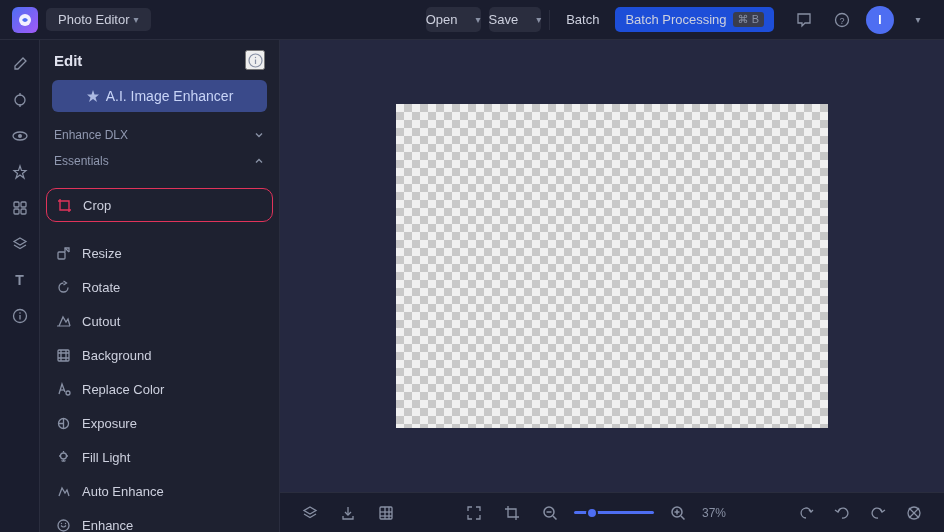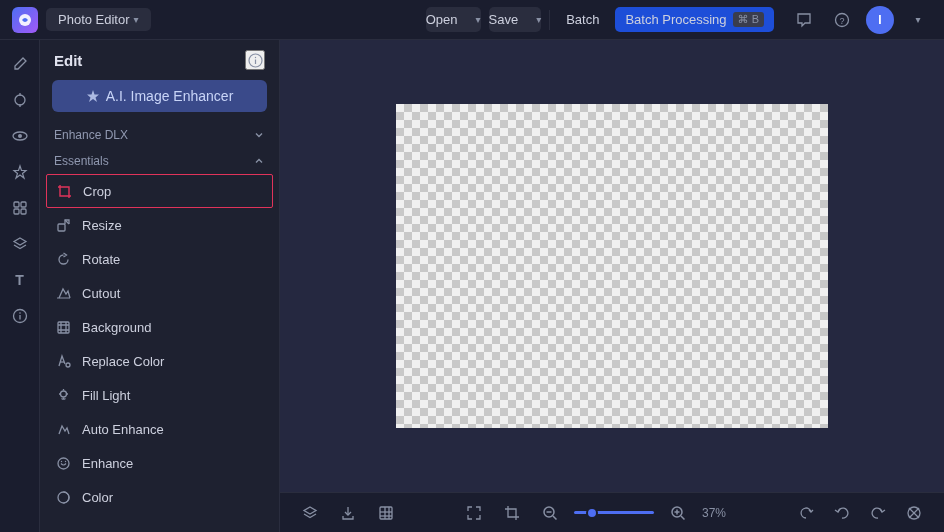--- a/index.html
+++ b/index.html
@@ -34,21 +34,21 @@
     .panel-header { display: flex; align-items: center; justify-content: space-between; padding: 10px 14px; }
     .panel-title { font-size: 15px; font-weight: 600; color: #e0e2ee; }
     .panel-info { width: 20px; height: 20px; display: flex; align-items: center; justify-content: center; color: #8890a4; cursor: pointer; font-size: 14px; }
     .ai-btn { margin: 0 12px 10px; background: #3a4a8a; border: none; color: #c8d4f7; font-size: 14px; padding: 8px 12px; border-radius: 6px; cursor: pointer; width: calc(100% - 24px); display: flex; align-items: center; justify-content: center; gap: 6px; }
 
     .section { flex-shrink: 0; }
     .section-header { display: flex; align-items: center; justify-content: space-between; padding: 6px 14px; cursor: pointer; color: #8890a4; font-size: 12px; }
     .section-header .label { font-weight: 500; color: #9098b0; }
 
     .menu-item { display: flex; align-items: center; gap: 10px; padding: 8px 14px; cursor: pointer; border-radius: 0; color: #cdd0de; }
-    .menu-item.active { background: transparent; border: 1.5px solid #e0335a; border-radius: 2px; margin: 0 6px; padding: 7px 8px; }
+    .menu-item.active { background: transparent; border: 1.5px solid #e0335a; border-radius: 10px; margin: 14px 6px; padding: 7px 8px; }
     .menu-item .item-icon { width: 18px; height: 18px; display: flex; align-items: center; justify-content: center; color: #8890a4; font-size: 14px; flex-shrink: 0; }
     .menu-item.active .item-icon { color: #e0335a; }
     .menu-list { overflow-y: auto; flex: 1; }
 
     
     .canvas-area { flex: 1; display: flex; flex-direction: column; background: #252840; overflow: hidden; }
     .canvas-wrap { flex: 1; display: flex; align-items: center; justify-content: center; overflow: hidden; position: relative; }
     .canvas-image { width: 432px; height: 324px; background-image:
       repeating-conic-gradient(#c8c8c8 0% 25%, #f0f0f0 0% 50%);
       background-size: 16px 16px;
@@ -259,20 +259,29 @@
         <span class="item-icon">
           <svg width="15" height="15" viewBox="0 0 15 15" fill="none" stroke="currentColor" stroke-width="1.3">
               <path d="M3 12 L6 2 L9 10"></path>
               <line x1="4" y1="8" x2="8" y2="8"></line>
               <circle cx="12" cy="11" r="2"></circle>
             </svg>
         </span>
         <span>Replace Color</span>
       </div>
 
+      <div class="menu-item">
+        <span class="item-icon">
+          <svg width="15" height="15" viewBox="0 0 15 15" fill="none" stroke="currentColor" stroke-width="1.3">
+              <circle cx="7.5" cy="7.5" r="5"></circle>
+              <path d="M7.5 2.5v10M2.5 7.5h5" stroke-width="1.3"></path>
+            </svg>
+        </span>
+        <span>Exposure</span>
+      </div>
 
       <div class="menu-item">
         <span class="item-icon">
           <svg width="15" height="15" viewBox="0 0 15 15" fill="none" stroke="currentColor" stroke-width="1.3">
               <circle cx="7.5" cy="6" r="3"></circle>
               <line x1="7.5" y1="1" x2="7.5" y2="2.5"></line>
               <line x1="7.5" y1="9.5" x2="7.5" y2="11"></line>
               <line x1="3" y1="6" x2="4.5" y2="6"></line>
               <line x1="10.5" y1="6" x2="12" y2="6"></line>
               <path d="M5.5 10.5 Q7.5 12 9.5 10.5" stroke-width="1.1"></path>

